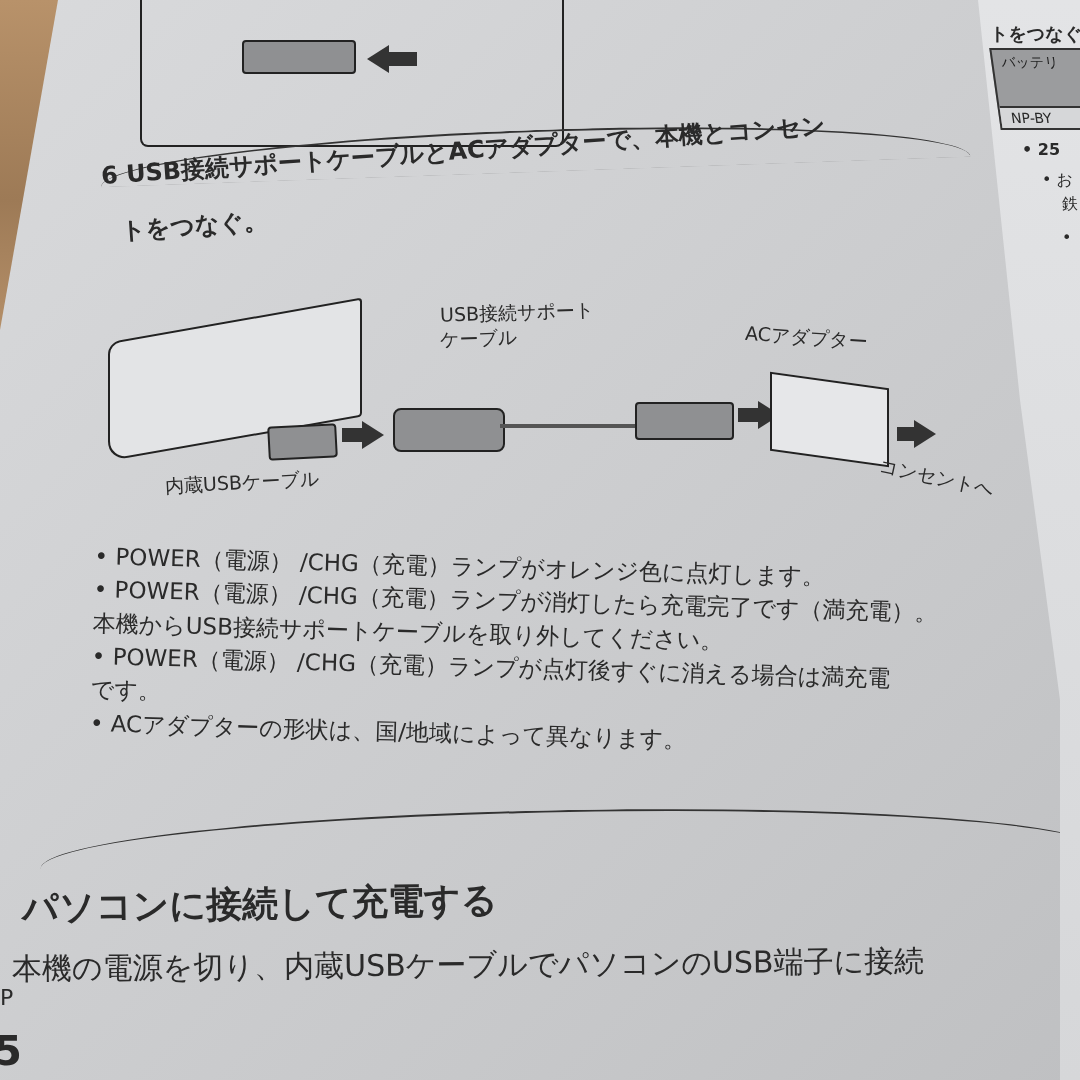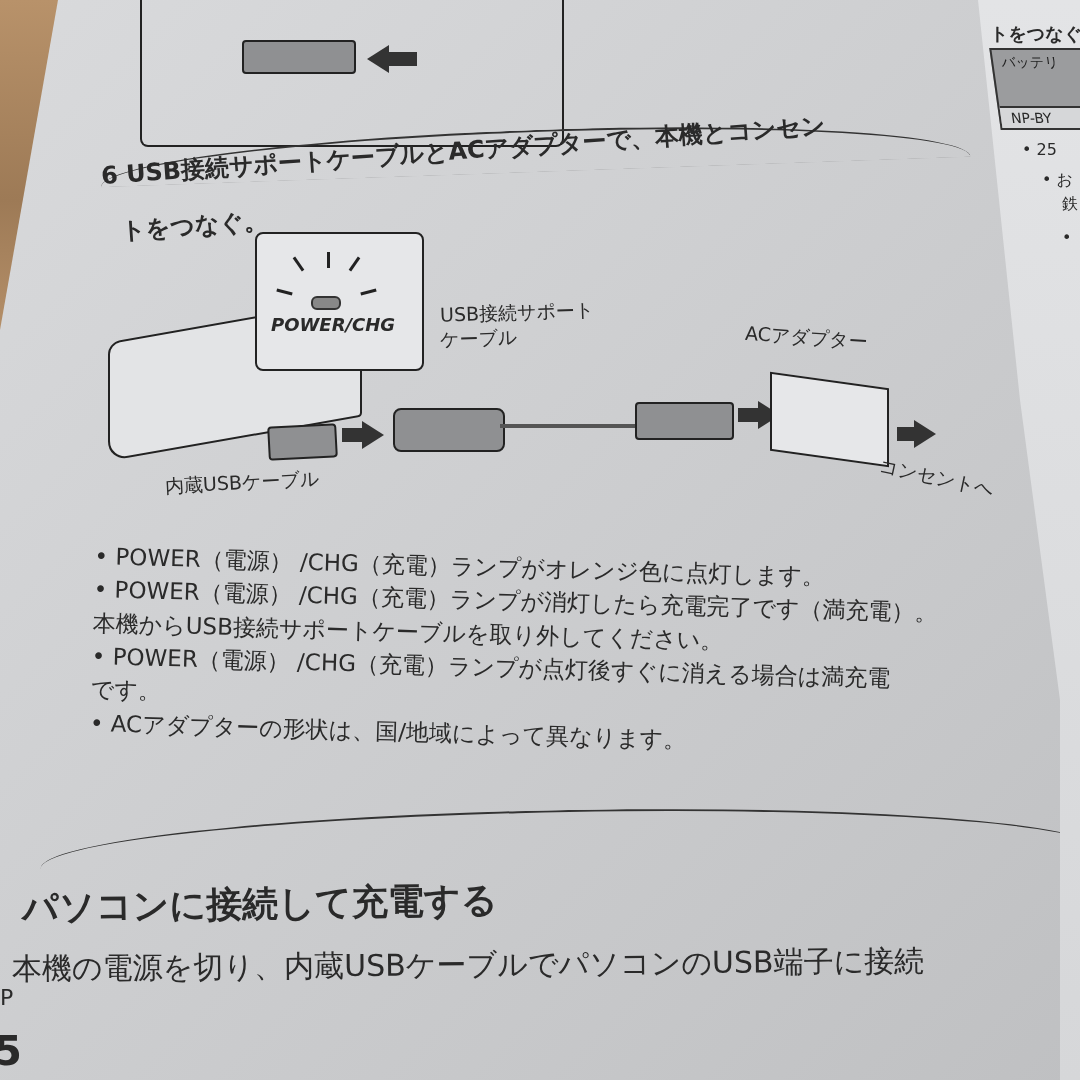--- a/index.html
+++ b/index.html
@@ -66,29 +66,20 @@
     <div class="arrow-body" style="left:245px;top:52px;width:30px;transform:rotate(180deg);"></div>
     <div class="arrow" style="left:225px;top:45px;border-left:none;border-right:22px solid #333;"></div>
   </div>
   <div class="fig-top2"></div>
   <div class="divider1"></div>
 
   <div class="step">6 USB接続サポートケーブルとACアダプターで、本機とコンセン</div>
   <div class="step2">トをつなぐ。</div>
 
   <div class="device"></div>
-  <div class="bubble">
-    <div class="ray" style="left:40px;top:22px;transform:rotate(-35deg);"></div>
-    <div class="ray" style="left:70px;top:18px;"></div>
-    <div class="ray" style="left:96px;top:22px;transform:rotate(35deg);"></div>
-    <div class="ray" style="left:26px;top:50px;transform:rotate(-75deg);"></div>
-    <div class="ray" style="left:110px;top:50px;transform:rotate(75deg);"></div>
-    <div class="lamp"></div>
-    <div class="label">POWER/CHG</div>
-  </div>
 
   <div class="plug" style="left:268px;top:425px;width:65px;transform:rotate(-3deg);"></div>
   <div class="arrow-body" style="left:342px;top:428px;width:22px;"></div>
   <div class="arrow" style="left:362px;top:421px;"></div>
   <div class="plug" style="left:393px;top:408px;width:108px;height:40px;border-radius:8px;"></div>
   <div class="cable" style="left:500px;top:424px;width:135px;"></div>
   <div class="plug" style="left:635px;top:402px;width:95px;height:34px;"></div>
   <div class="arrow-body" style="left:738px;top:408px;width:22px;"></div>
   <div class="arrow" style="left:758px;top:401px;"></div>
   <div class="adapter"></div>
@@ -116,16 +107,16 @@
   <div class="edge-mark">P</div>
   <div class="page-num">5</div>
 </div>
 
 <div class="rightpage"></div>
 <div class="rp-title">トをつなぐ</div>
 <div class="rp-table">
   <div class="hdr">バッテリ</div>
   <div class="row">NP-BY</div>
 </div>
-<div class="rp-b" style="left:1022px;top:140px;">• 25</div>
+<div class="rp-b" style="left:1022px;top:140px;font-weight:bold;">• 25</div>
 <div class="rp-b" style="left:1042px;top:170px;">• お</div>
 <div class="rp-b" style="left:1062px;top:194px;">鉄</div>
 <div class="rp-b" style="left:1062px;top:228px;">•</div>
 
 </body></html>

